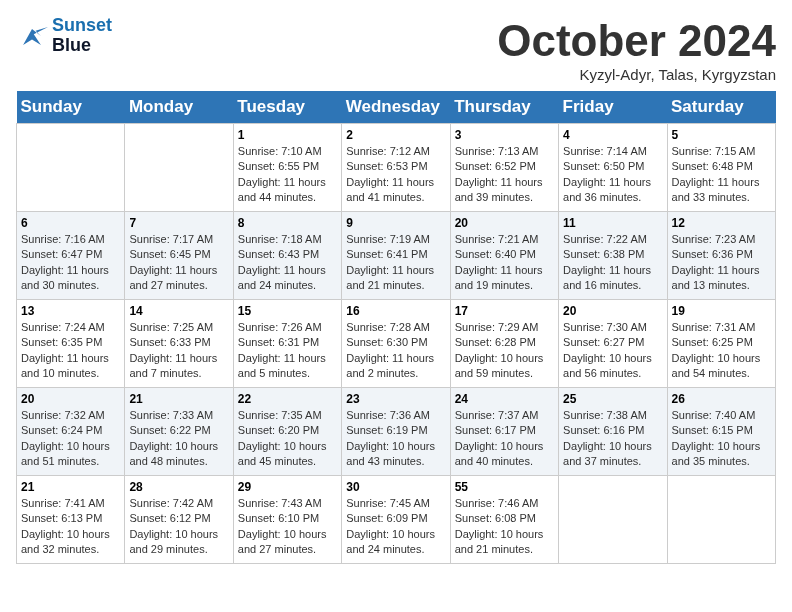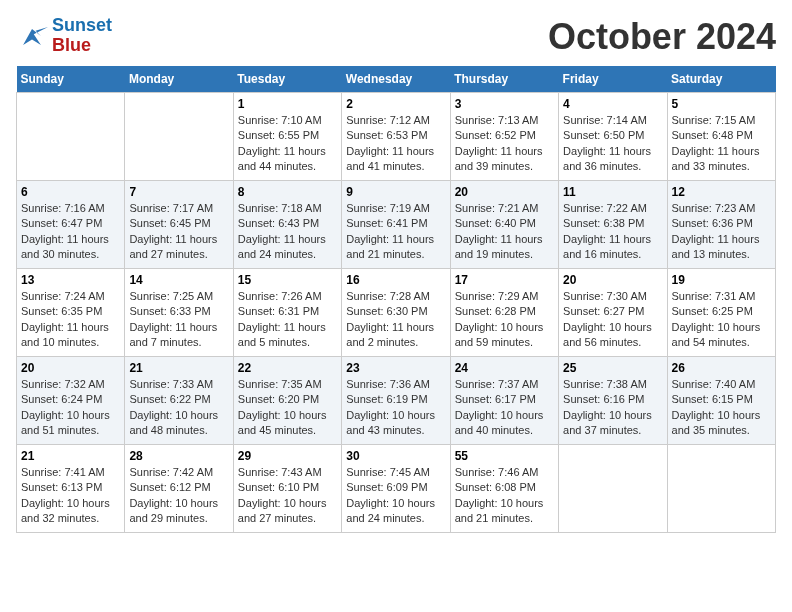--- a/index.html
+++ b/index.html
@@ -31,39 +31,39 @@
       color: #1a6faf;
     }
     .logo-bird {
       width: 32px;
       height: 32px;
     }
     .title-block {
       text-align: right;
     }
     .month-title {
-      font-size: 36px;
+      font-size: 44px;
       font-weight: bold;
       color: #333;
     }
     .subtitle {
       font-size: 15px;
       color: #333;
     }
     table {
       width: 100%;
       border-collapse: collapse;
       font-size: 11px;
     }
     th {
       background-color: #2e75b6;
       color: #fff;
       padding: 6px 4px;
       text-align: left;
-      font-size: 12px;
+      font-size: 17px;
       font-weight: bold;
     }
     td {
       border: 1px solid #ccc;
       vertical-align: top;
       padding: 4px;
       width: calc(100% / 7);
       min-height: 80px;
       height: 88px;
     }
@@ -90,25 +90,26 @@
 </head>
 <body>
 
 <div class="header">
   <div class="logo">
     <svg class="logo-bird" viewBox="0 0 36 36" xmlns="http://www.w3.org/2000/svg">
       <polygon points="8,28 18,10 28,18 22,12 36,8 20,16 28,28 18,22" fill="#2e75b6"></polygon>
     </svg>
     <div class="logo-text">
       <div><span>Sunset</span></div>
-      <div><span style="color:#b91c1c">Blue</span></div>
+      <div><span style="color:#0f172a">Blue</span></div>
     </div>
   </div>
   <div class="title-block">
     <div class="month-title">October 2024</div>
+    <div class="subtitle">Kyzyl-Adyr, Talas, Kyrgyzstan</div>
   </div>
 </div>
 
 <table>
   <thead>
     <tr>
     <th>Sunday</th>
         <th>Monday</th>
         <th>Tuesday</th>
         <th>Wednesday</th>

